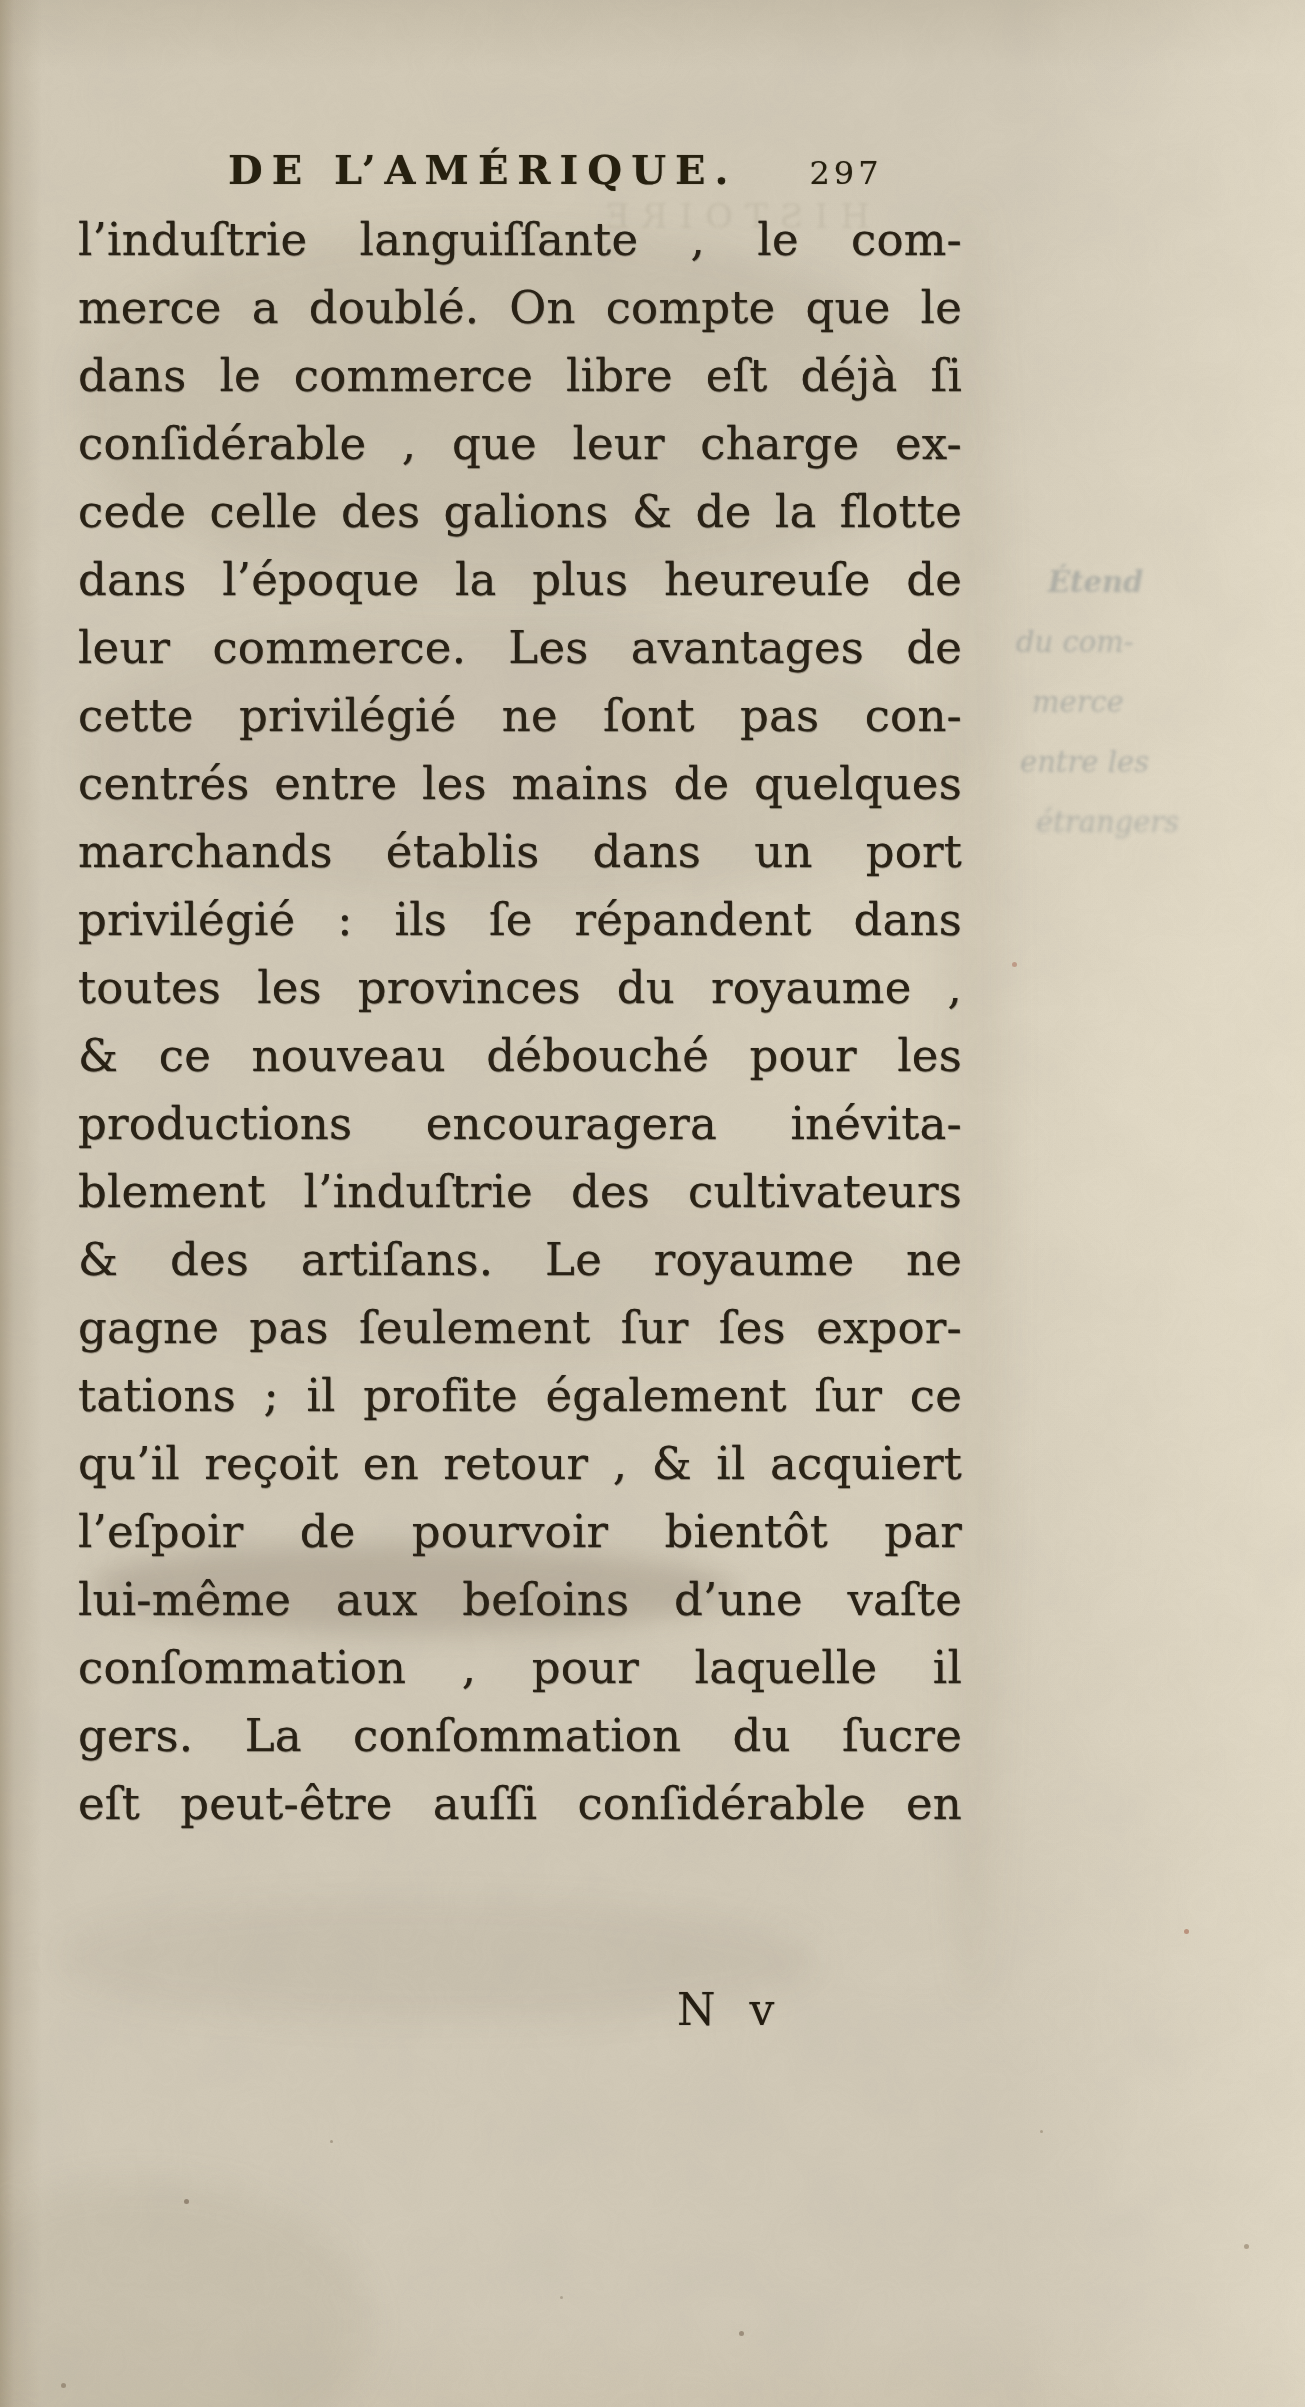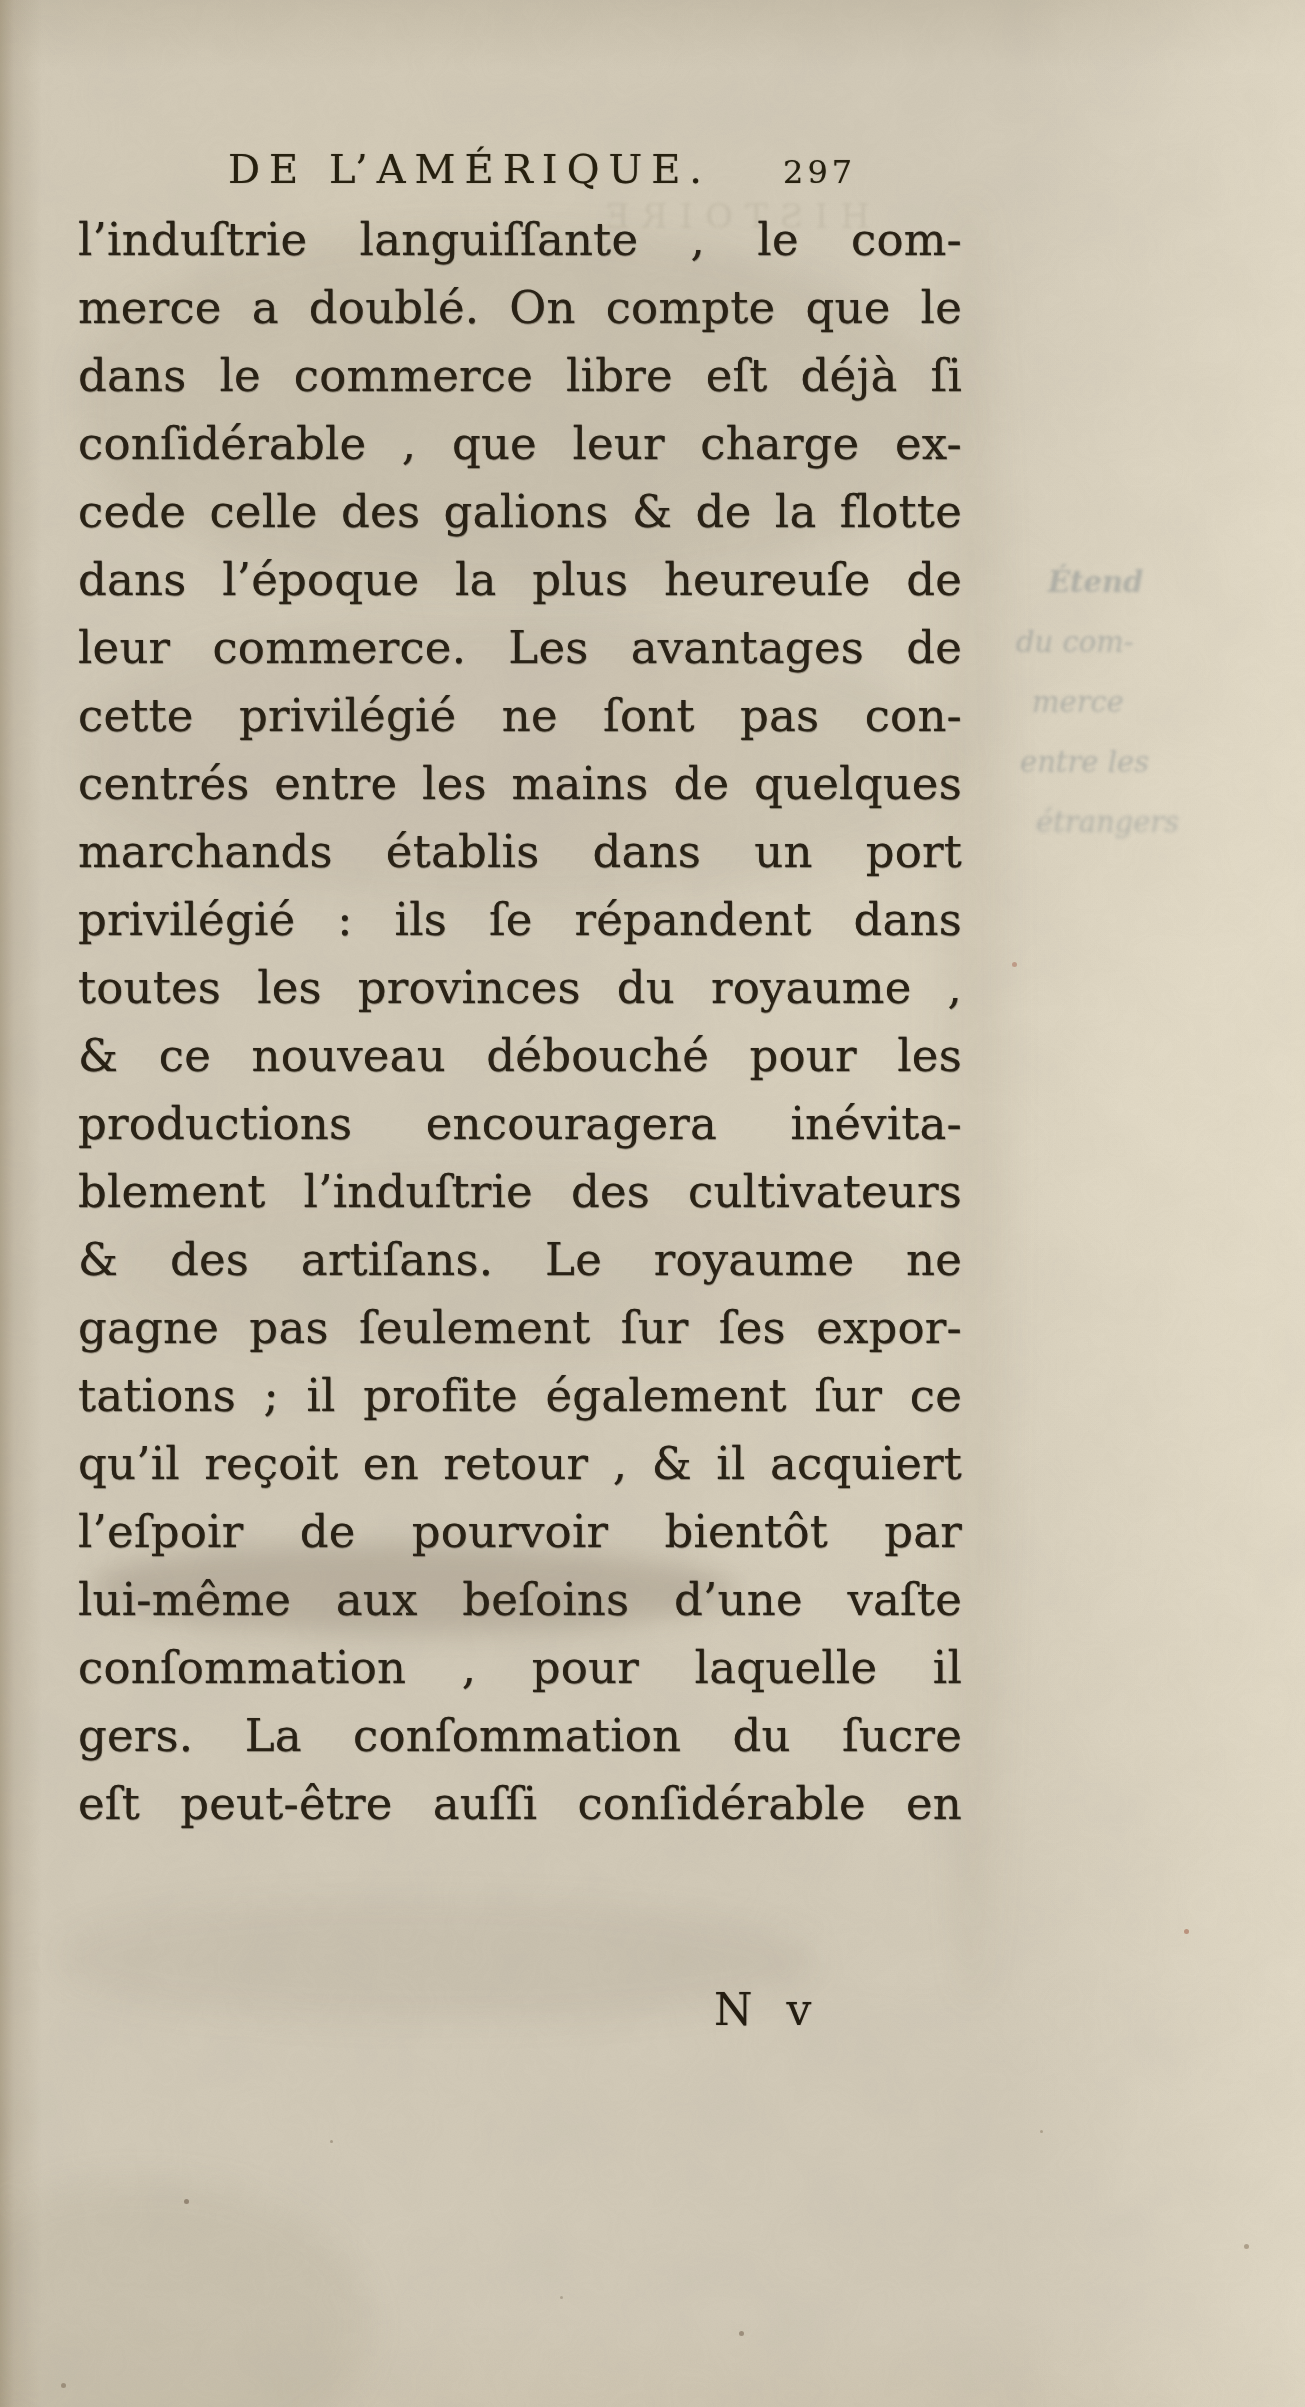--- a/index.html
+++ b/index.html
@@ -30,38 +30,38 @@
 
   .grain{position:absolute;left:0;top:0;width:100%;height:100%;pointer-events:none;}
   .grain.fine{opacity:.45;mix-blend-mode:multiply;}
   .grain.mottle{opacity:.30;mix-blend-mode:multiply;}
   .header{
     position:absolute;left:78px;top:146px;width:884px;
     display:flex;align-items:baseline;padding-left:150px;gap:72px;
     color:#26200f;
   }
   .running-title{
-    font-size:40px;font-weight:normal;letter-spacing:9px;white-space:nowrap;
+    font-size:40px;font-weight:bold;letter-spacing:9px;white-space:nowrap;
     text-shadow:0 0 1px rgba(38,30,18,0.55);
   }
   .page-number{
     font-size:32px;letter-spacing:4px;
     text-shadow:0 0 1px rgba(38,30,18,0.5);
   }
   .body-text{position:absolute;left:78px;top:206px;width:884px;}
   .line{
     height:68px;line-height:68px;font-size:45px;
     text-align:justify;text-align-last:justify;
     letter-spacing:0.2px;word-spacing:2px;
     color:#292216;
     text-shadow:0.4px 0.7px 0.7px rgba(43,35,24,0.38), 0 0 0.8px rgba(43,35,24,0.55);
     white-space:nowrap;
   }
   .signature{
-    position:absolute;left:714px;top:1984px;
+    position:absolute;left:677px;top:1984px;
     font-size:44px;letter-spacing:10px;color:#241d11;
     text-shadow:0 0 1px rgba(38,30,18,0.6);
   }
   
   .ghost-title{
     position:absolute;left:330px;top:196px;width:540px;
     transform:scaleX(-1);
     font-size:34px;letter-spacing:12px;color:#7d765f;opacity:0.13;
     filter:blur(1.5px);pointer-events:none;
   }

